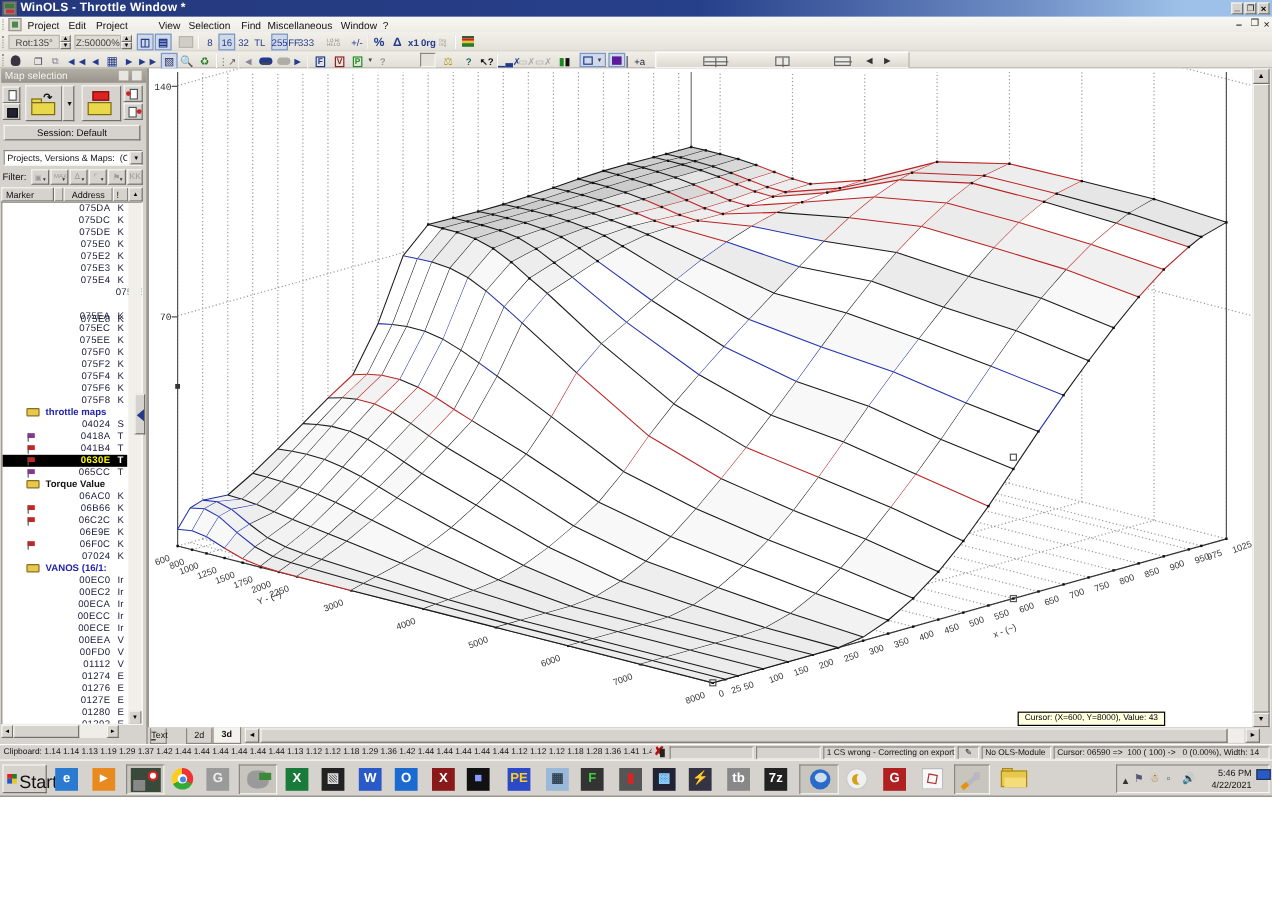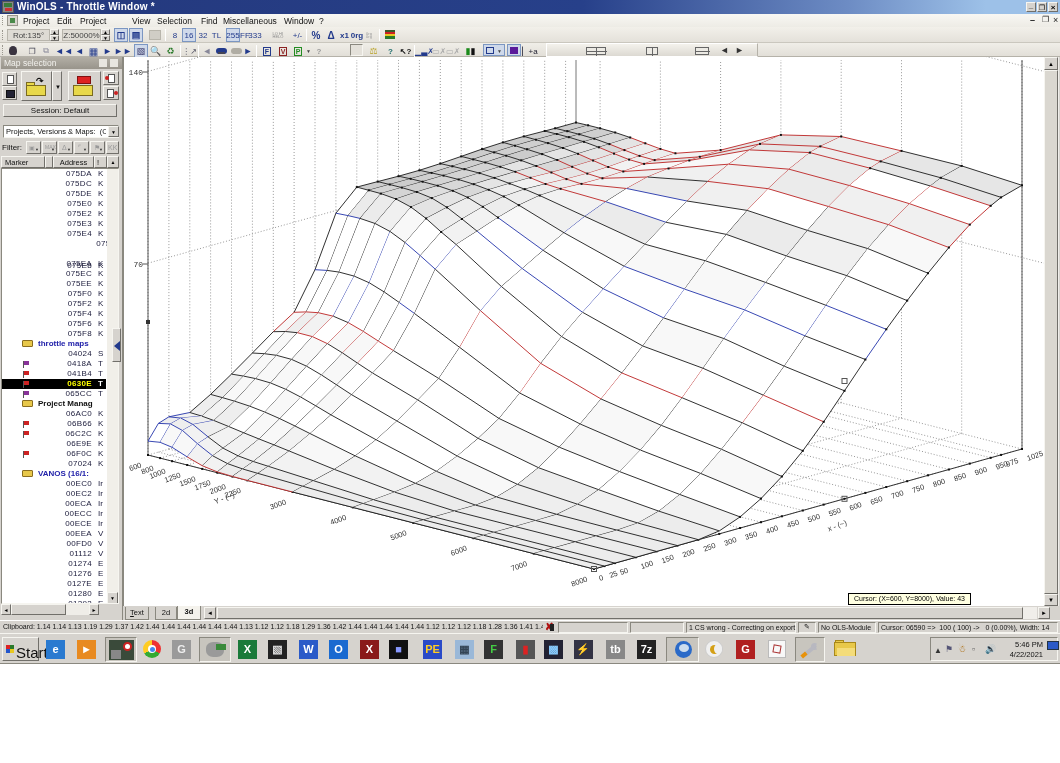--- a/index.html
+++ b/index.html
@@ -323,21 +323,21 @@
           <span class="addr" style="color:#ffff00">0630E</span>
           <span class="let" style="color:#fff">T</span>
         </div>
         <div class="lrow" style="top:220.0px;">
           <span class="flag" style="background:#839"></span>
           <span class="addr">065CC</span>
           <span class="let">T</span>
         </div>
         <div class="lrow" style="top:230.0px;">
           <span class="fold"></span>
-          <span style="position:absolute;left:36px;color:#111;font-weight:bold">Project Manag</span>
+          <span style="position:absolute;left:36px;color:#111;font-weight:bold">Torque Value</span>
         </div>
         <div class="lrow" style="top:240.0px;">
           <span class="addr">06AC0</span>
           <span class="let">K</span>
         </div>
         <div class="lrow" style="top:250.0px;">
           <span class="flag" style="background:#c22"></span>
           <span class="addr">06B66</span>
           <span class="let">K</span>
         </div>
@@ -1612,21 +1612,21 @@
 
 <div class="abs" style="left:123px;top:57px;width:1px;height:549px;background:#8a887f"></div>
 
 <div class="abs" style="left:1044px;top:57px;width:15px;height:549px;background:#f0eeea">
  <div class="abs bevel" style="left:0;top:0;width:14px;height:13px;text-align:center;font-size:6px;line-height:12px">▲</div>
  <div class="abs bevel" style="left:0;top:13px;width:14px;height:524px;background:#dad7d0"></div>
  <div class="abs bevel" style="left:0;top:537px;width:14px;height:12px;text-align:center;font-size:6px;line-height:11px">▼</div>
 </div>
 
 <div class="abs" style="left:124px;top:606px;width:936px;height:14px;background:#d6d3ce">
- <div class="abs" style="left:1px;top:1px;width:24px;height:13px;background:#d6d3ce;border:1px solid #8a887f;border-top:none;font-size:7.5px;text-align:center;line-height:11px;color:#111"><u>T</u>ext</div>
+ <div class="abs" style="left:1px;top:1px;width:14px;height:13px;background:#d6d3ce;border:1px solid #8a887f;border-top:none;font-size:7.5px;text-align:center;line-height:11px;color:#111"><u>T</u>ext</div>
  <div class="abs" style="left:31px;top:1px;width:22px;height:13px;background:#d6d3ce;border:1px solid #8a887f;border-top:none;font-size:7.5px;text-align:center;line-height:11px;color:#111">2d</div>
  <div class="abs" style="left:53px;top:0px;width:24px;height:14px;background:#f4f2ec;border:1px solid #8a887f;border-top:none;font-size:7.5px;text-align:center;line-height:12px;color:#111;font-weight:bold">3d</div>
  <div class="abs bevel" style="left:80px;top:1px;width:12px;height:12px;text-align:center;font-size:6px;line-height:11px">◄</div>
  <div class="abs" style="left:93px;top:1px;width:820px;height:12px;background:#f0eeea">
   <div class="abs bevel" style="left:0;top:0;width:806px;height:12px"></div>
  </div>
  <div class="abs bevel" style="left:914px;top:1px;width:12px;height:12px;text-align:center;font-size:6px;line-height:11px">►</div>
 </div>
 
 <div class="abs" style="left:848px;top:593px;width:123px;height:12px;background:#ffffe1;border:1px solid #000;font-size:7px;line-height:10px;text-align:center;color:#000;white-space:nowrap">Cursor: (X=600, Y=8000), Value: 43</div>

